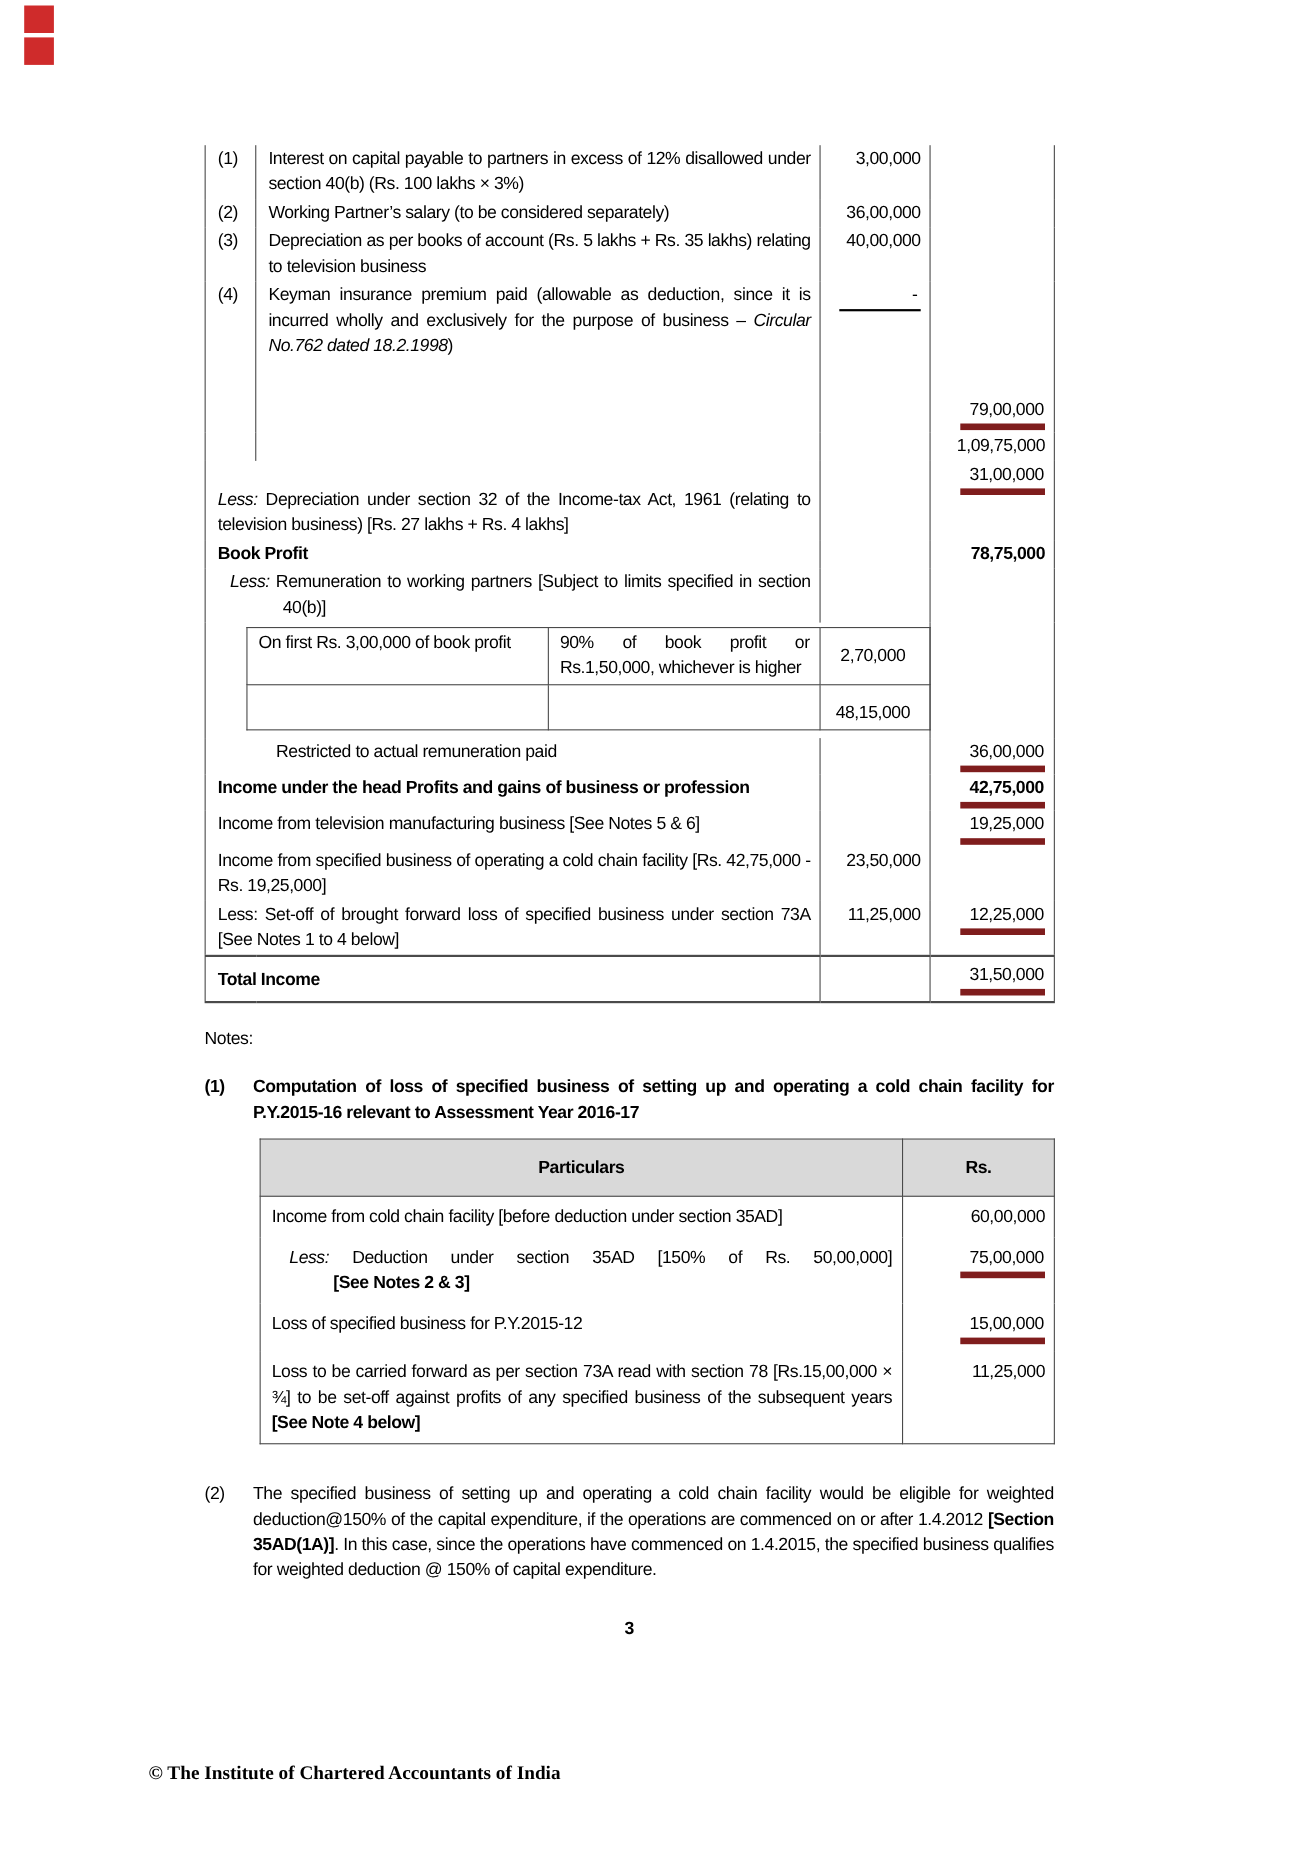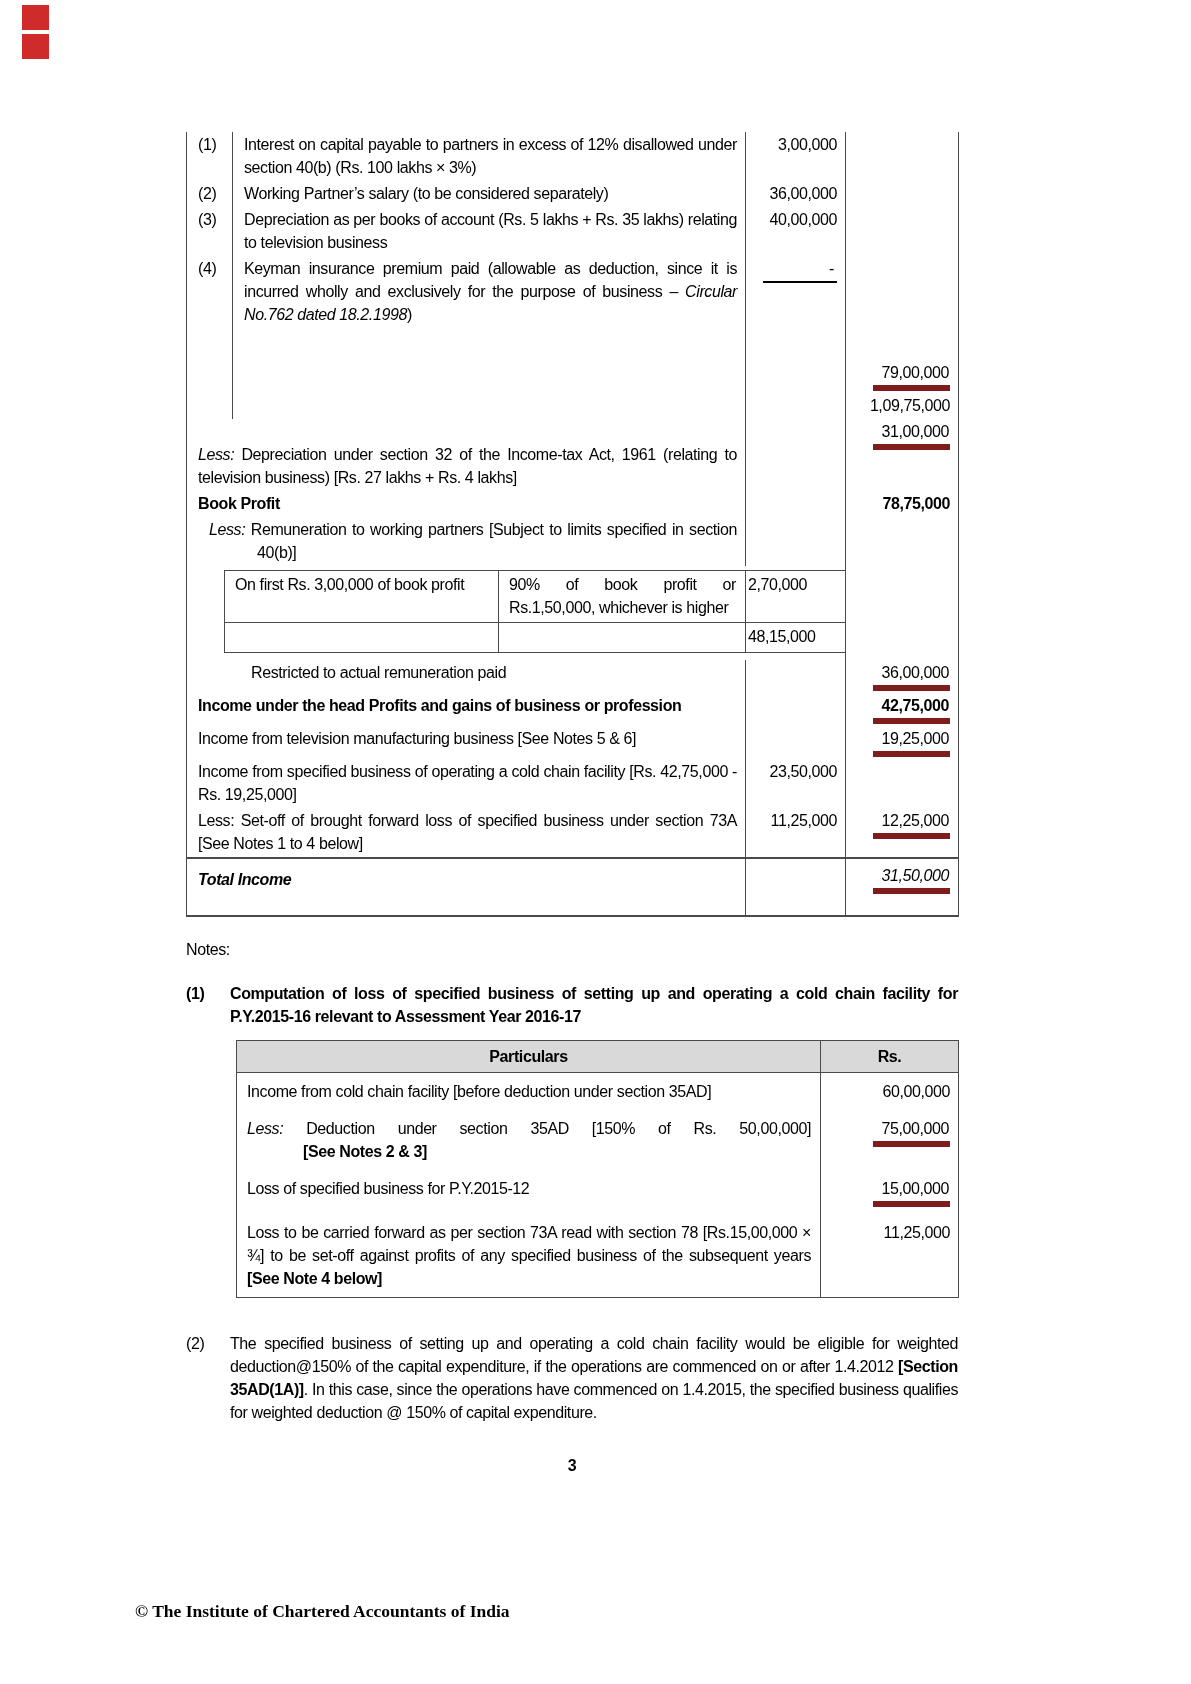--- a/index.html
+++ b/index.html
@@ -34,37 +34,37 @@
   .pt22{ padding-top:24px !important; }
   .pb30{ padding-bottom:34px !important; }
   .u{ display:inline-block; border-bottom:6px solid #7f1d1d; padding:0 1px 1px 8px; }
   .sumline{ display:inline-block; min-width:74px; border-bottom:2px solid #000;
             text-align:right; padding:0 3px 1px 0; }
   .hang{ padding-left:59px; text-indent:-48px; }
   .indent{ padding-left:64px !important; }
   .innerwrap{ padding:0 !important; }
   .inner{ width:621px; margin:4px 0 7px 37px;border-radius:13px; }
   .inner td{ border:1.5px solid var(--line); vertical-align:top; padding:2px 9px 3px 10px; }
-  .inner .ic{ text-align:left; padding:2px 6px 3px 2px; }
+  .inner .ic{ text-align:center; padding:14px 6px 3px 2px; }
   .inner .tot td{ height:30px; }
-  .trow td{ padding-top:5px; padding-bottom:21px; vertical-align:middle;font-style:italic; }
+  .trow td{ padding-top:5px; padding-bottom:5px; vertical-align:middle; }
 
   .notes-h{ font-weight:400; margin-top:21px; }
   .note{ display:flex; margin-top:21px; }
   .note-num{ flex:0 0 44px; width:44px; }
   .note-body{ width:728px; }
   .note-title{ font-weight:700; text-align:justify; }
   .ntable{ width:722px; margin:12px 0 0 6px; }
   .ntable th{ background:#d9d9d9; border:1.5px solid var(--line);
-              font-weight:700; padding:4px; height:32px; }
+              font-weight:700; padding:14px; height:32px; }
   .ntable td{ border-left:1.5px solid var(--line); border-right:1.5px solid var(--line);
               padding:7px 9px 7px 10px; vertical-align:top; }
   .ntable tr:last-child td{ border-bottom:1.5px solid var(--line); }
   .na{ text-align:right; padding-right:8px !important; }
-  .jlast{ text-align:justify; text-align-last:justify; }
+  .jlast{ text-align:justify; text-align-last:justify;margin-left:16px; }
   .nline2{ font-weight:700; padding-left:56px; }
 
   .pagenum{ margin-top:30px; text-align:center; font-weight:700; }
   .footer{ position:absolute; left:135px; top:1601px; letter-spacing:0;
            font-family:"Liberation Serif", serif; font-weight:700; font-size:17.5px; }
 </style>
 </head>
 <body>
 
 <div class="doc">

